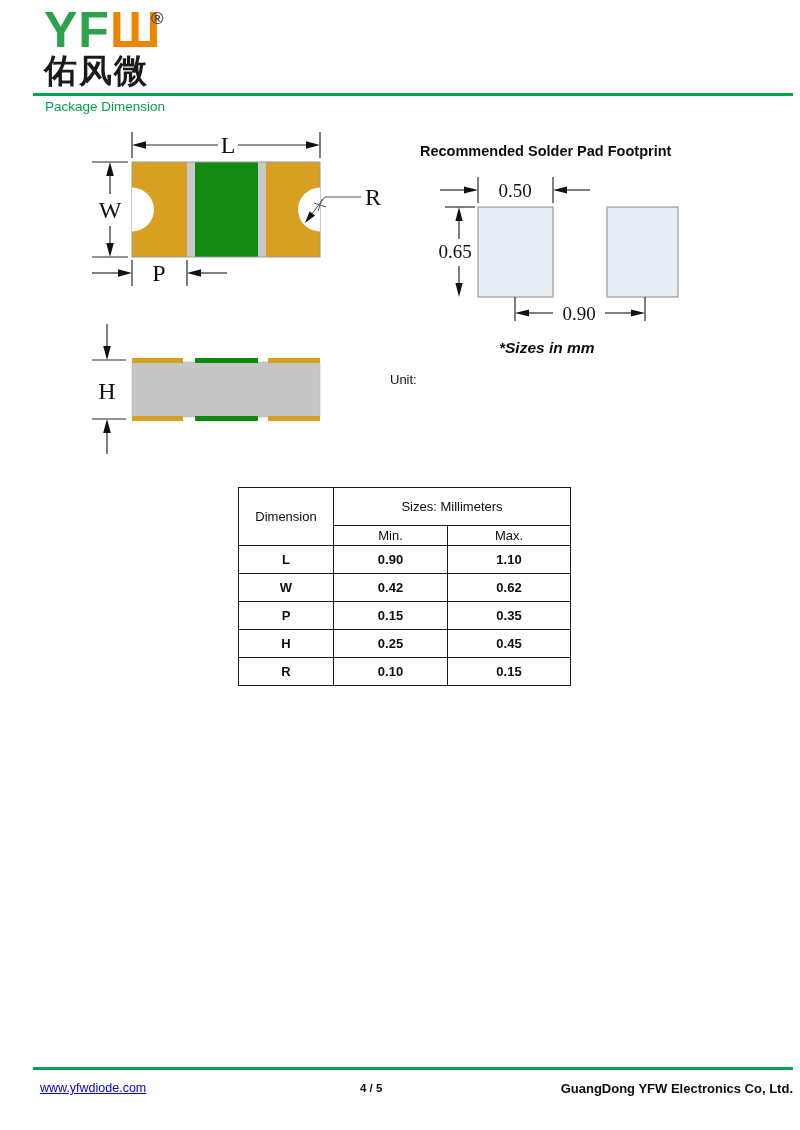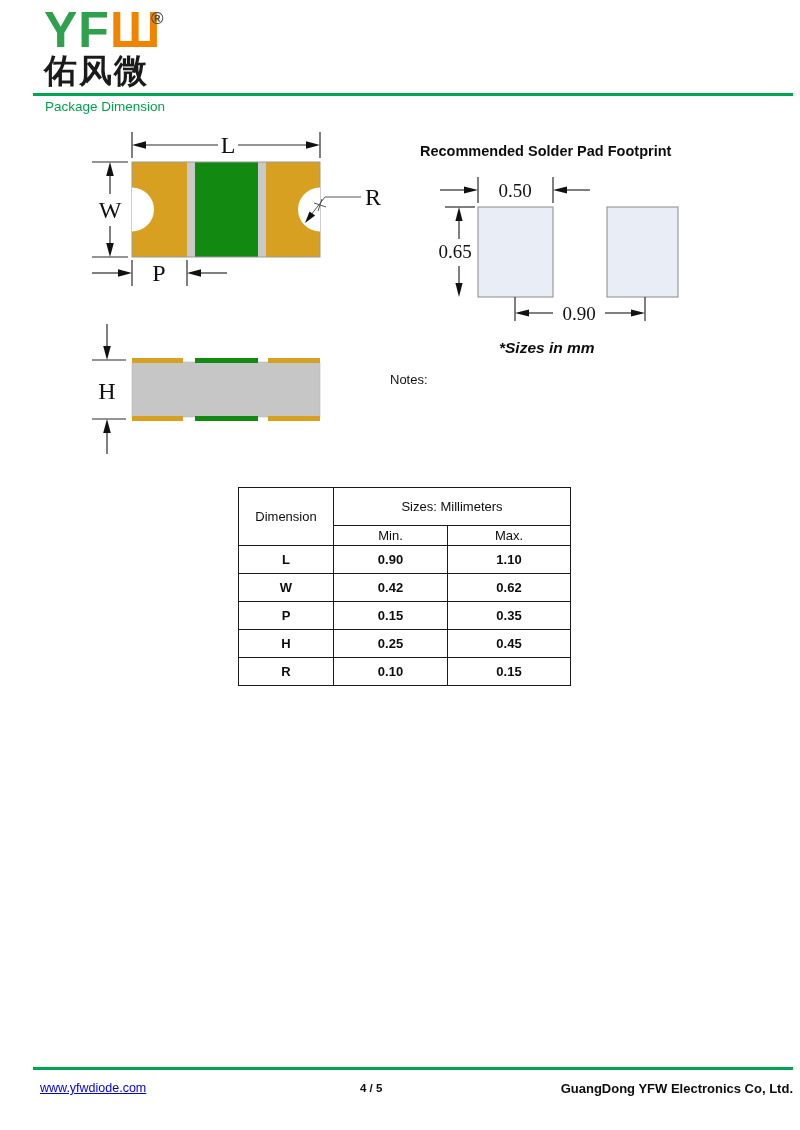--- a/index.html
+++ b/index.html
@@ -127,21 +127,21 @@
     <line class="dimline" x1="97" y1="134" x2="97" y2="158"></line>
     <line class="dimline" x1="227" y1="134" x2="227" y2="158"></line>
     <polygon class="arrow" points="97,150 111,146.4 111,153.6"></polygon>
     <line class="dimline" x1="111" y1="150" x2="135" y2="150"></line>
     <line class="dimline" x1="187" y1="150" x2="213" y2="150"></line>
     <polygon class="arrow" points="227,150 213,146.4 213,153.6"></polygon>
     <text x="161" y="157" font-size="19" text-anchor="middle">0.90</text>
   </svg>
   <div class="abs sizes-note">*Sizes in mm</div>
 
-  <div class="abs notes-heading">Notes:</div>
+  <div class="abs notes-heading">Unit:</div>
 
   <svg class="abs" style="left:78px;top:318px;" width="290" height="140" viewBox="0 0 290 140">
     <rect x="54" y="44" width="188" height="55" fill="#c6c6c6" stroke="#b5b5b5" stroke-width="0.6"></rect>
 
     <rect x="54" y="40" width="51" height="5" fill="#d8a021"></rect>
     <rect x="117" y="40" width="63" height="5" fill="#128a12"></rect>
     <rect x="190" y="40" width="52" height="5" fill="#d8a021"></rect>
 
     <rect x="54" y="98" width="51" height="5" fill="#d8a021"></rect>
     <rect x="117" y="98" width="63" height="5" fill="#128a12"></rect>

